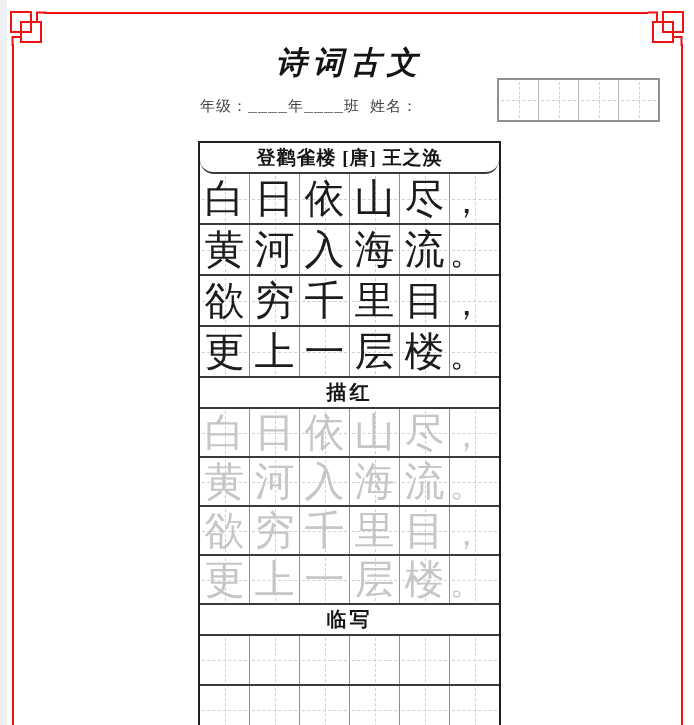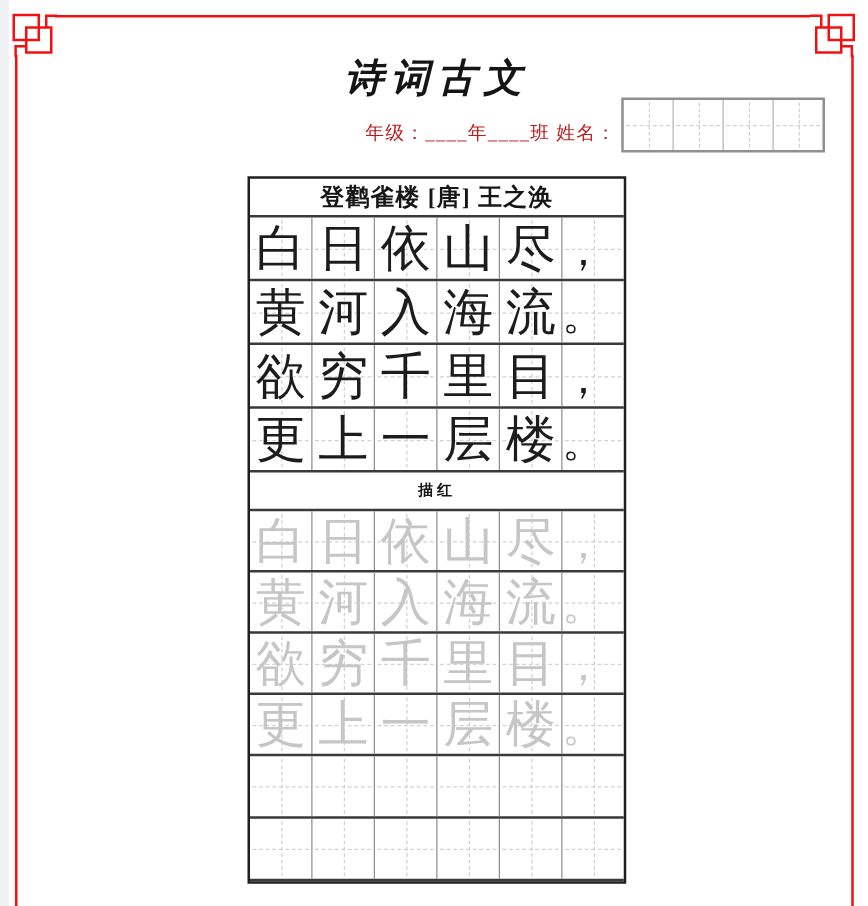--- a/index.html
+++ b/index.html
@@ -26,42 +26,42 @@
   #corner-tr{left:648px;transform:scaleX(-1);}
 
   
   .page-title{
     position:absolute;left:198px;top:42px;width:303px;
     text-align:center;font-size:31px;font-weight:bold;
     letter-spacing:6px;color:#151515;white-space:nowrap;font-style:italic;
   }
   .info-line{
     position:absolute;left:200px;top:97px;width:293px;
-    text-align:right;font-size:15px;color:#b91c1c;letter-spacing:1px;white-space:nowrap;
+    font-size:15px;color:#404040;letter-spacing:1px;white-space:nowrap;font-family:Liberation Mono, monospace;
   }
 
   
   #name-grid{
     position:absolute;left:497px;top:78px;width:163px;height:44px;
     box-sizing:border-box;border:2px solid #8f8f8f;display:flex;background:#fff;
   }
   #name-grid .cell{border-right:1px solid #b5b5b5;}
   #name-grid .cell:last-child{border-right:none;}
 
   
   #worksheet{
     position:absolute;left:198px;top:141px;width:303px;
     box-sizing:border-box;border:2px solid #1f1f1f;background:#fff;
   }
   .section-header{
     height:31px;box-sizing:border-box;display:flex;align-items:center;justify-content:center;
     border-bottom:2px solid var(--grid-dark);font-weight:bold;color:#161616;white-space:nowrap;
   }
-  #poem-header{font-size:19px;letter-spacing:1px;}
-  .sub-header{font-size:12px;letter-spacing:3px;}
+  #poem-header{font-size:19px;letter-spacing:1px;border-radius:14px;}
+  .sub-header{font-size:20px;letter-spacing:3px;}
 
   .grid-row{display:flex;box-sizing:border-box;border-bottom:2px solid var(--grid-dark);}
   .row-black{height:51px;}
   .row-trace{height:49px;}
   .row-copy{height:50px;}
 
   .cell{
     flex:1;position:relative;display:flex;align-items:center;justify-content:center;
     box-sizing:border-box;border-right:1px solid var(--grid-mid);
   }
@@ -372,20 +372,21 @@
           <i class="gh"></i>
           <span class="ch">楼</span>
         </div>
         <div class="cell">
           <i class="gv"></i>
           <i class="gh"></i>
           <span class="ch punct">。</span>
         </div>
       </div>
     </div>
+  <div class="section-header sub-header">临写</div>
   <div id="copy-rows">
       <div class="grid-row row-copy">
         <div class="cell">
           <i class="gv"></i>
           <i class="gh"></i>
         </div>
         <div class="cell">
           <i class="gv"></i>
           <i class="gh"></i>
         </div>

